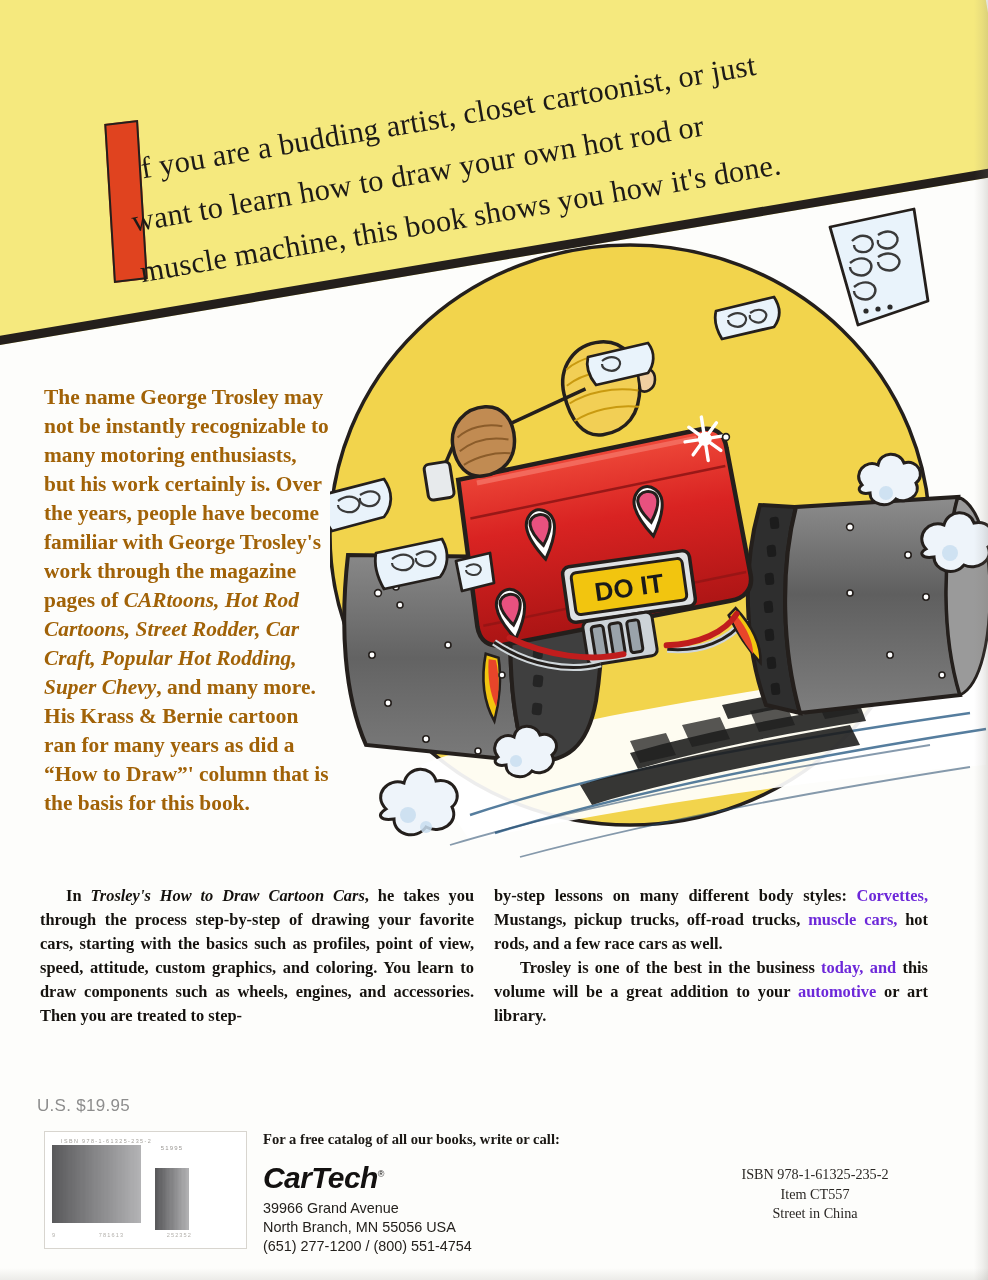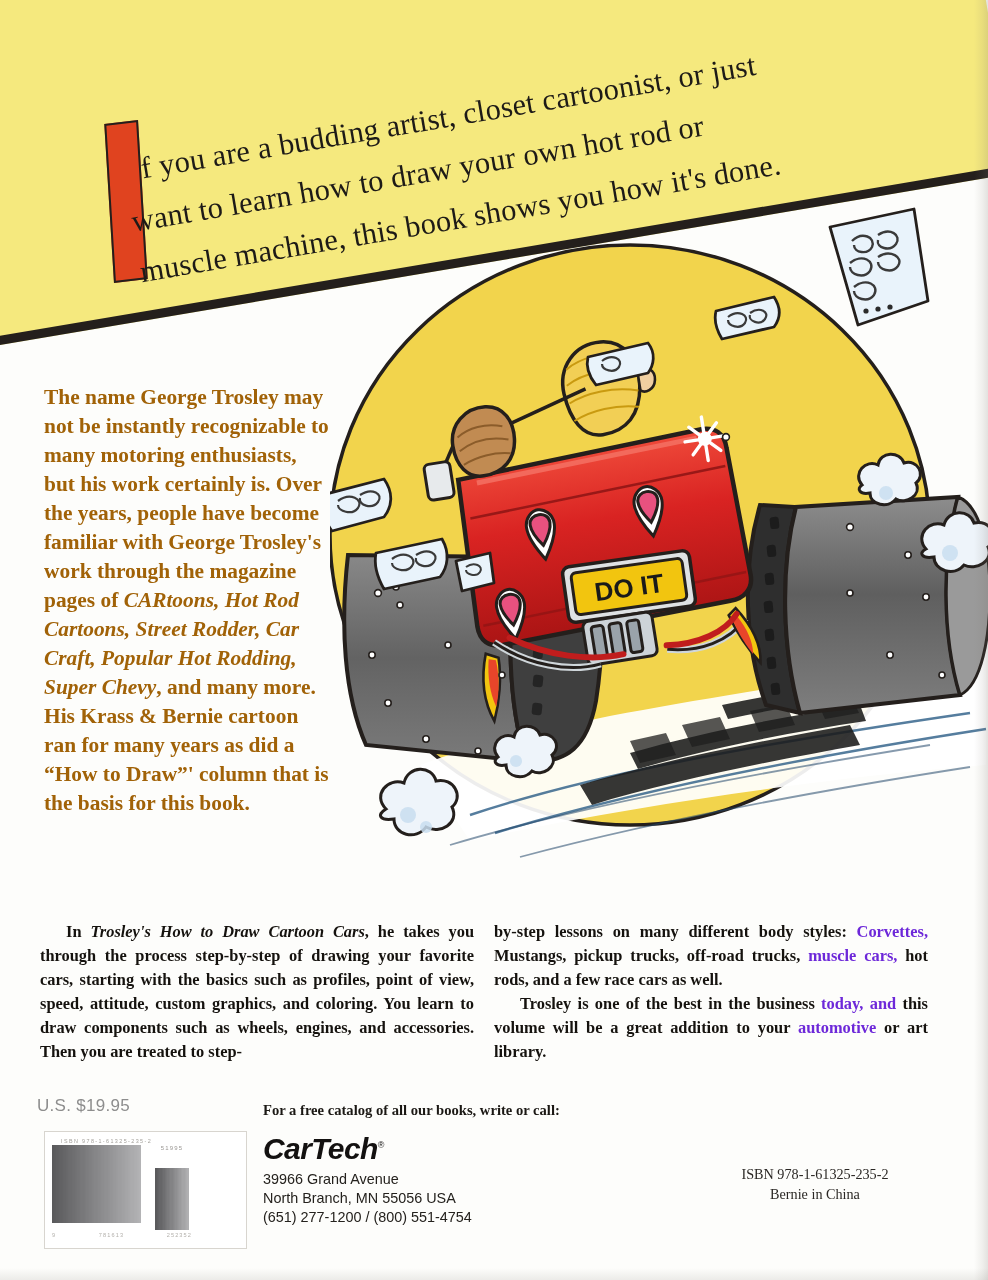--- a/index.html
+++ b/index.html
@@ -99,21 +99,20 @@
 
   
   #body-cols {
     position: absolute;
     left: 40px;
     top: 884px;
     width: 908px;
     display: flex;
     gap: 20px;
     color: #15120e;
-    margin-top: 36px;
   }
   #body-cols .col {
     width: 434px;
     font-family: "Liberation Serif", serif;
     font-size: 16.4px;
     line-height: 1.46;
     text-align: justify;
     font-weight: 600;
   }
   #body-cols p { margin: 0; }
@@ -181,21 +180,21 @@
     margin-top: 2px;
     display: flex;
     justify-content: space-between;
     width: 140px;
   }
 
   
   #publisher {
     position: absolute;
     left: 263px;
-    top: 1102px;
+    top: 1131px;
     width: 330px;
     color: #1b1814;
   }
   #catalog-line {
     font-family: "Liberation Serif", serif;
     font-size: 14.6px;
     font-weight: 700;
     margin-bottom: 15px;
   }
   #cartech-logo {
@@ -647,18 +646,19 @@
     <div id="cartech-logo"><span>CarTech</span><span id="cartech-reg">®</span></div>
     <div class="addr">
       <div>39966 Grand Avenue</div>
       <div>North Branch, MN 55056 USA</div>
       <div>(651) 277-1200 / (800) 551-4754</div>
     </div>
   </div>
 
   <div id="isbn-block">
     <div>ISBN 978-1-61325-235-2</div>
-    <div>Bernie in China</div>
+    <div>Item CT557</div>
+    <div>Street in China</div>
   </div>
 
   <div id="edge-shade"></div>
   <div id="bottom-shade"></div>
 </div>
 
 </body></html>

